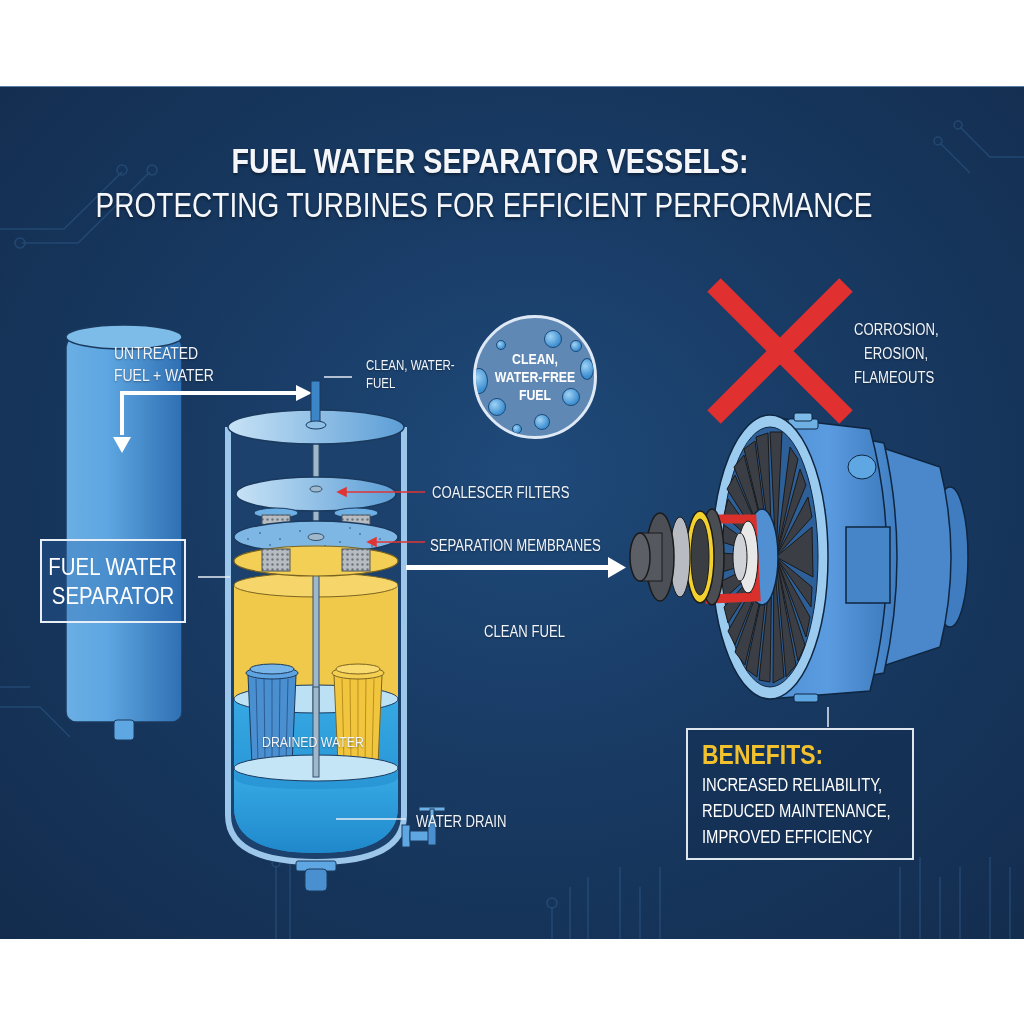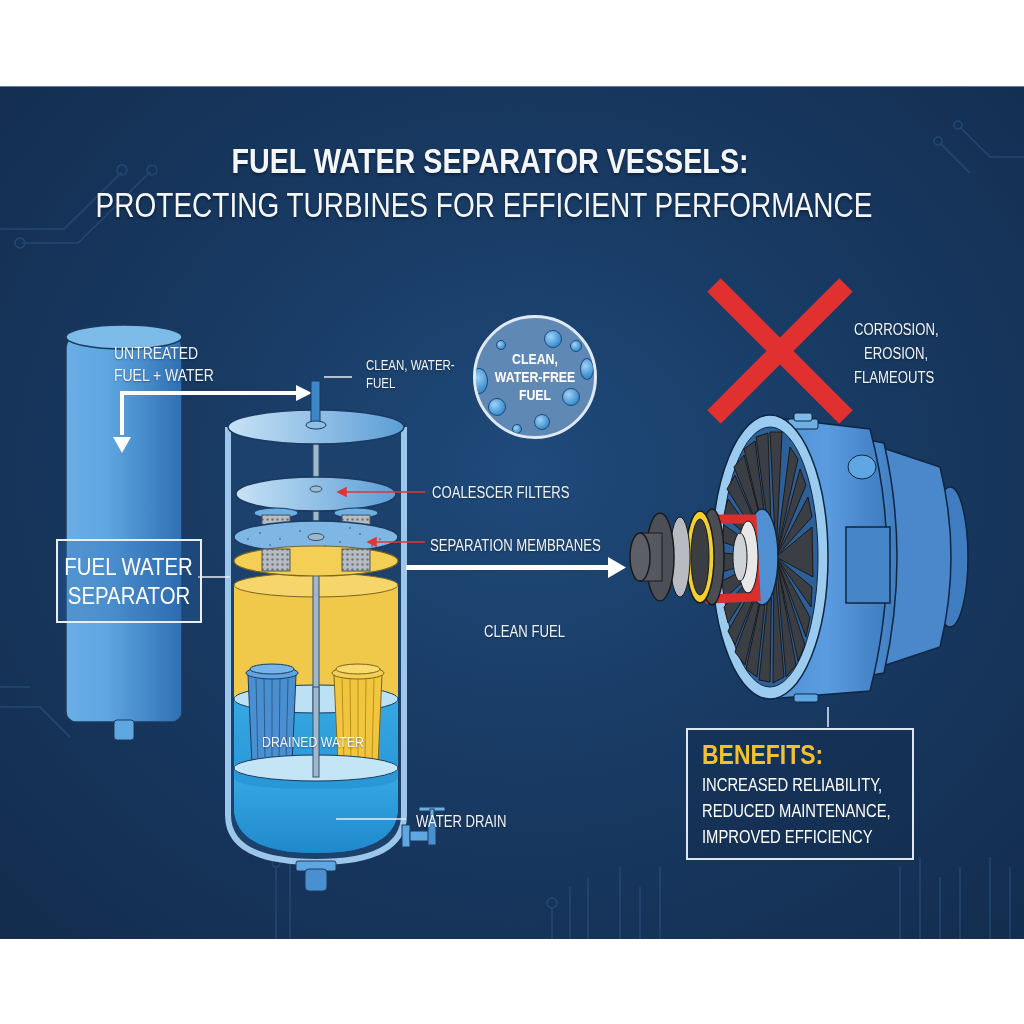--- a/index.html
+++ b/index.html
@@ -27,21 +27,21 @@
     margin-left: -28px;
   }
   .lbl {
     position: absolute; color: #f1f4f8; font-size: 17px; line-height: 21px;
     transform: scaleX(0.82); transform-origin: 0 50%; white-space: nowrap;
     text-shadow: 0 1px 2px rgba(0,0,0,0.35);
   }
   .lbl.small { font-size: 14px; line-height: 17px; }
   .diagram { position: absolute; left: 0; top: 0; width: 1024px; height: 852px; }
   .fws-box {
-    position: absolute; left: 56px; top: 452px; width: 142px; height: 80px;
+    position: absolute; left: 40px; top: 452px; width: 142px; height: 80px;
     border: 2px solid #e8eef6; background: rgba(40,100,170,0.35);
     display: flex; flex-direction: column; align-items: center; justify-content: center;
   }
   .fws-box span {
     color: #ffffff; font-size: 24px; line-height: 29px; font-weight: normal;
     transform: scaleX(0.85); white-space: nowrap;
   }
   .benefits {
     position: absolute; left: 686px; top: 641px; width: 224px; height: 128px;
     border: 2px solid #dfe6ee; background: rgba(20,45,80,0.55); text-align: center;

